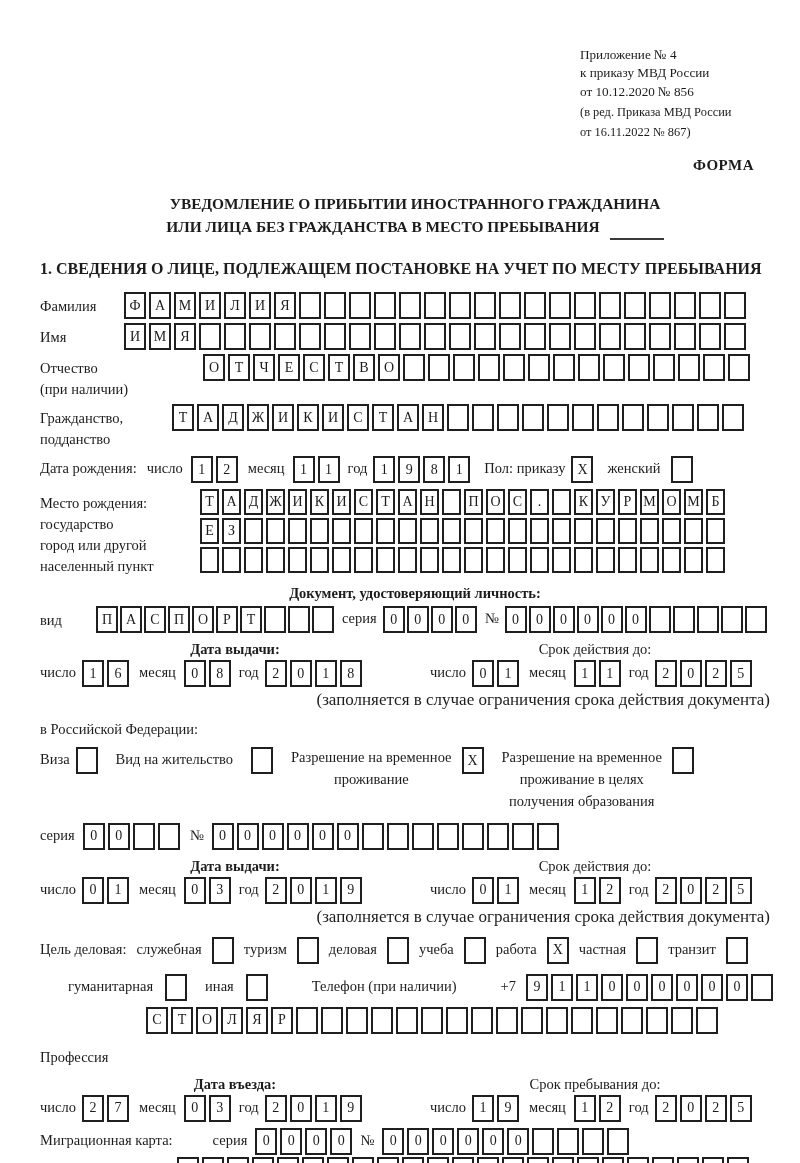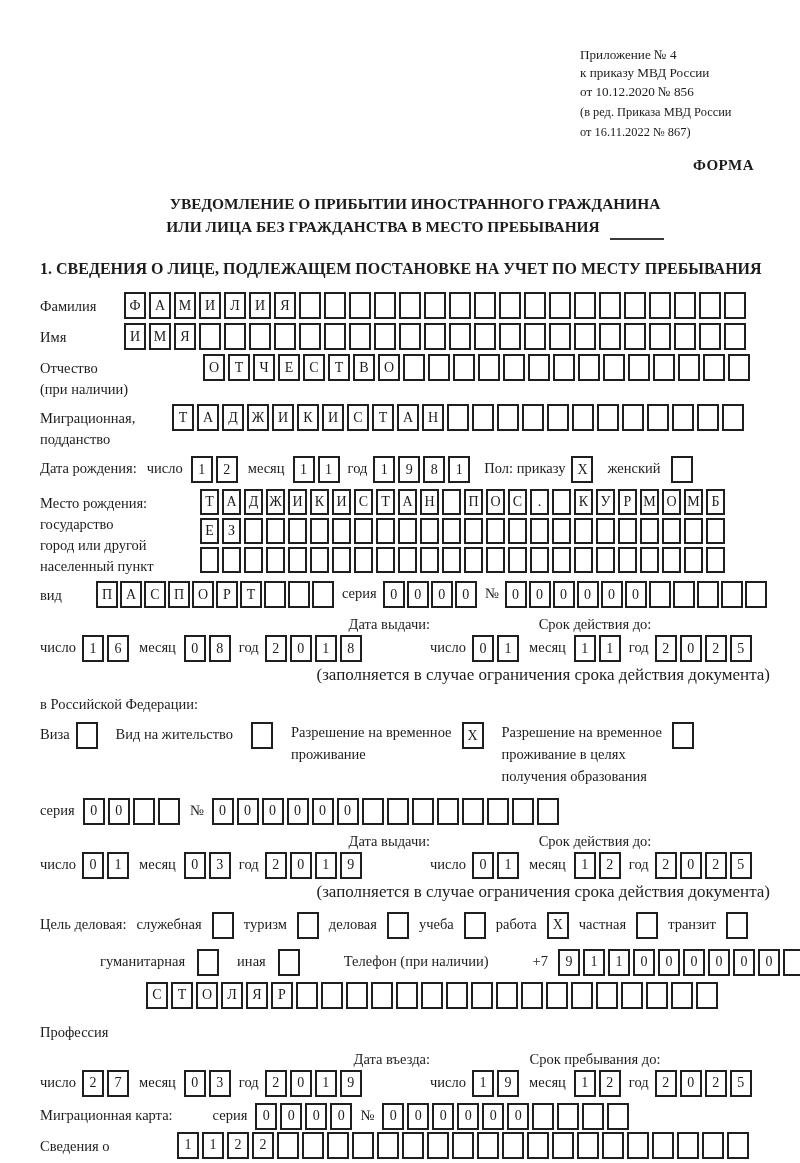--- a/index.html
+++ b/index.html
@@ -33,33 +33,33 @@
         display:flex;align-items:center;justify-content:center;font-size:14px;background:#fff;}
   .cells .cell{width:22px;}
   .sm .cell{width:19px;height:26px;}
   .stack > .cells{margin-bottom:3px;}
   .mt2{margin-top:2px}.mt6{margin-top:6px}.mt10{margin-top:10px}.mt14{margin-top:14px}
   .ml6{margin-left:6px}.ml8{margin-left:8px}.ml10{margin-left:10px}.ml14{margin-left:14px}.ml18{margin-left:18px}.ml40{margin-left:40px}
   .lbl{white-space:nowrap;padding-top:4px;}
 
   
   .date-heads{display:flex;margin-top:8px;}
-  .dh-l{width:390px;text-align:right;}
+  .dh-l{width:390px;text-align:center;font-weight:bold;}
   .dh-r{width:330px;text-align:center;}
   .date-row{display:flex;margin-top:2px;}
   .dgroup{display:flex;align-items:flex-start;}
   .dgroup .lbl{padding-top:4px;}
   .dg-l{width:390px;}
   .note{font-size:17px;text-align:right;margin:3px 20px 0 0;}
 
   .center-bold{text-align:center;font-weight:bold;margin-top:8px;}
   .plain{margin-top:8px;line-height:1.6;}
 
   .perm-row{display:flex;align-items:flex-start;margin-top:6px;}
-  .perm-text{line-height:1.5;}
+  .perm-text{text-align:center;line-height:1.5;}
   .cb{margin-top:0;}
 
   .purpose-row{display:flex;align-items:flex-start;margin-top:10px;}
   .purpose-row .lbl, .purpose-row .cells{margin-right:4px;}
 </style>
 </head>
 <body>
 
 <div class="page">
 
@@ -170,21 +170,21 @@
         <span class="cell"></span>
         <span class="cell"></span>
         <span class="cell"></span>
         <span class="cell"></span>
         <span class="cell"></span>
       </div>
   </div>
 
   <div class="row">
     <div class="lblcol w-cit">
-      <div>Миграционная,</div>
+      <div>Гражданство,</div>
       <div>подданство</div>
     </div>
     <div class="cells">
         <span class="cell">Т</span>
         <span class="cell">А</span>
         <span class="cell">Д</span>
         <span class="cell">Ж</span>
         <span class="cell">И</span>
         <span class="cell">К</span>
         <span class="cell">И</span>
@@ -318,20 +318,21 @@
           <span class="cell"></span>
           <span class="cell"></span>
           <span class="cell"></span>
           <span class="cell"></span>
           <span class="cell"></span>
           <span class="cell"></span>
         </div>
     </div>
   </div>
 
+  <div class="center-bold">Документ, удостоверяющий личность:</div>
 
   <div class="row tight">
     <div class="lblcol w-vid">вид</div>
     <div class="cells">
         <span class="cell">П</span>
         <span class="cell">А</span>
         <span class="cell">С</span>
         <span class="cell">П</span>
         <span class="cell">О</span>
         <span class="cell">Р</span>
@@ -535,21 +536,21 @@
     <span class="lbl ml6">частная</span>
     <span class="cells ml6">
         <span class="cell"></span>
       </span>
     <span class="lbl ml6">транзит</span>
     <span class="cells ml6">
         <span class="cell"></span>
       </span>
   </div>
 
-  <div class="purpose-row" style="margin-left:60px;">
+  <div class="purpose-row" style="margin-left:28px;">
     <span class="lbl">гуманитарная</span>
     <span class="cells ml8">
         <span class="cell"></span>
       </span>
     <span class="lbl ml14">иная</span>
     <span class="cells ml8">
         <span class="cell"></span>
       </span>
     <span class="lbl ml40">Телефон (при наличии)</span>
     <span class="lbl ml40">+7</span>

